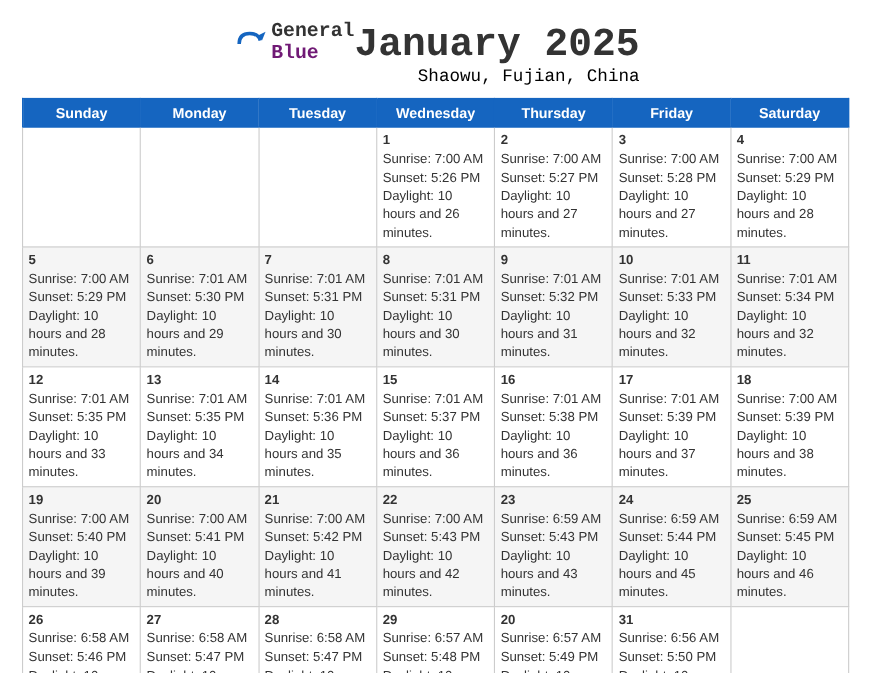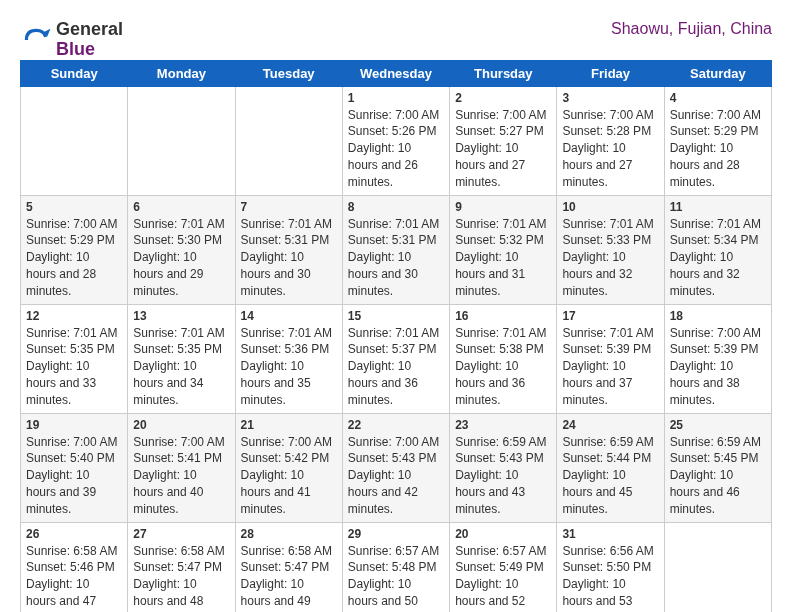--- a/index.html
+++ b/index.html
@@ -5,22 +5,24 @@
     * { box-sizing: border-box; margin: 0; padding: 0; }
     body {
       font-family: Arial, sans-serif;
       background: #fff;
       width: 792px;
       min-height: 612px;
       padding: 20px;
     }
     .header {
       display: flex;
-      justify-content: space-between;
+      justify-content: center;
       align-items: flex-start;
+      margin-bottom: 10px;
+      font-family: Liberation Mono, monospace;
     }
     .logo {
       display: flex;
       align-items: center;
       gap: 4px;
     }
     .logo-text {
       display: flex;
       flex-direction: column;
       line-height: 1.1;
@@ -32,21 +34,21 @@
     .title-block {
       text-align: right;
     }
     .calendar-title {
       font-size: 36px;
       font-weight: bold;
       color: #333;
     }
     .calendar-subtitle {
       font-size: 16px;
-      color: #701a75;
+      color: #000000;
     }
     .calendar {
       width: 100%;
       border-collapse: collapse;
       border: 1px solid #ccc;
     }
     .calendar th {
       background-color: #1565c0;
       color: #fff;
       font-size: 13px;
@@ -90,20 +92,21 @@
     <svg class="logo-icon" viewBox="0 0 40 40">
       <path d="M8 20 Q8 8 20 8 Q30 8 32 16" fill="none" stroke="#1565c0" stroke-width="4"></path>
       <path d="M30 10 L38 6 L34 16 Z" fill="#1565c0"></path>
     </svg>
     <div class="logo-text">
       <span style="font-size:18px;font-weight:bold;color:#333;">General</span>
       <span style="font-size:18px;font-weight:bold;color:#701a75;">Blue</span>
     </div>
   </div>
   <div class="title-block">
+    <div class="calendar-title">January 2025</div>
     <div class="calendar-subtitle">Shaowu, Fujian, China</div>
   </div>
 </div>
 
 <table class="calendar">
   <thead>
     <tr>
     <th>Sunday</th>
         <th>Monday</th>
         <th>Tuesday</th>

